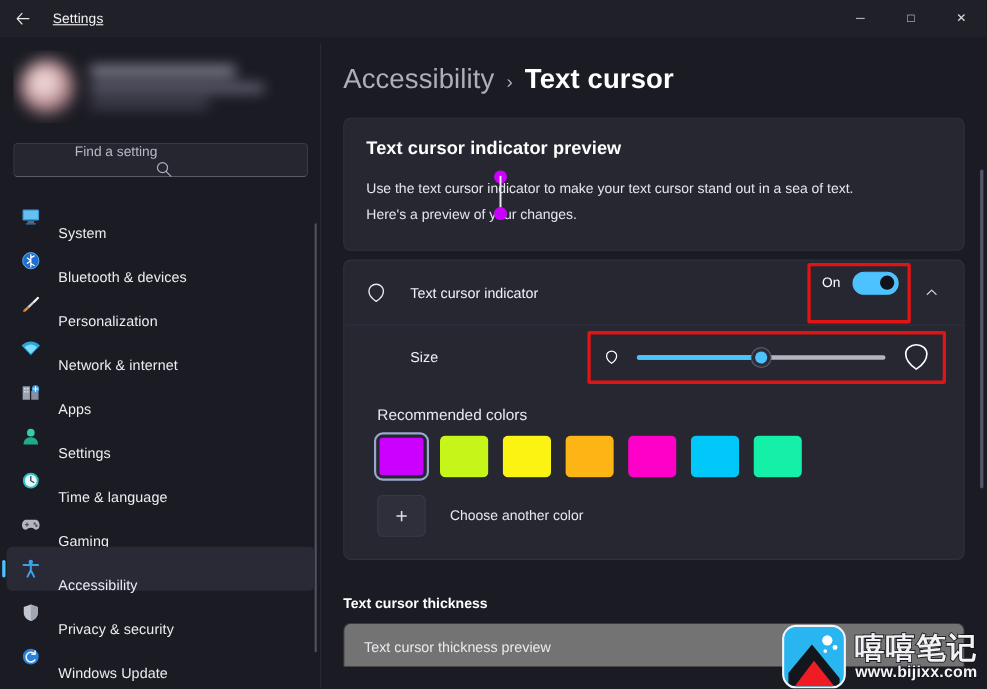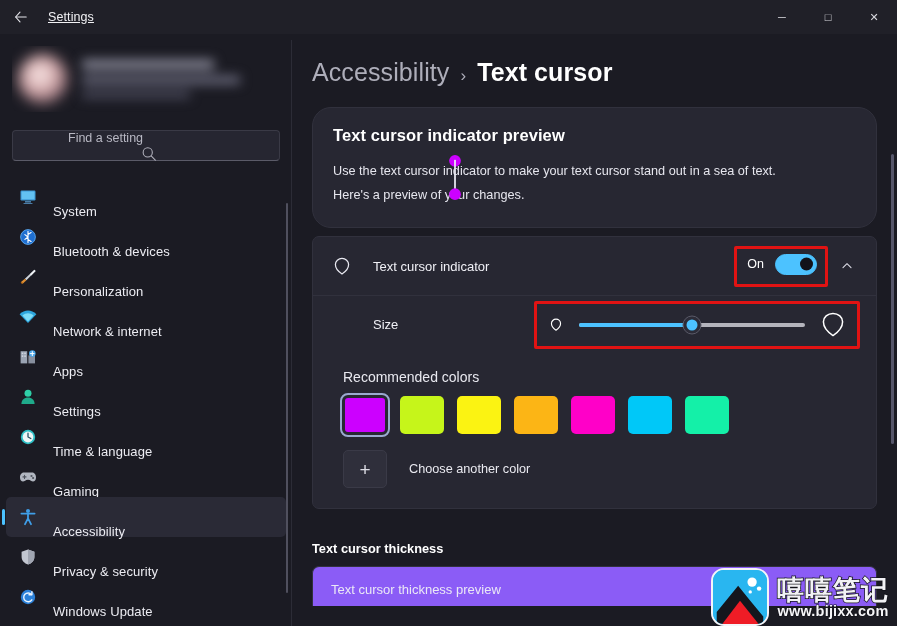--- a/index.html
+++ b/index.html
@@ -193,21 +193,21 @@
   .crumb-cur { font-size: 25px; color: #ffffff; font-weight: 600; letter-spacing: .1px; }
 
   .card {
     background: #272732;
     border: 1px solid #31313d;
     border-radius: 7px;
     margin-right: 20px;
   }
 
   
-  .preview-card { padding: 18px 8px 20px 20px; position: relative; border-radius: 19px; }
+  .preview-card { padding: 18px 8px 20px 20px; position: relative; }
   .preview-title { font-size: 16.5px; font-weight: 700; color: #ffffff; letter-spacing: .1px; }
   .preview-body {
     margin-top: 14px;
     font-size: 12.7px;
     line-height: 24px;
     color: #e6e6ee;
     max-width: 480px;
     position: relative;
   }
   .cursor-ind {
@@ -228,21 +228,21 @@
   }
   .row + .row { border-top: 1px solid #31313d; }
   .row-ico { width: 22px; flex: 0 0 22px; margin-right: 20px; display: flex; align-items: center; justify-content: center; }
   .row-label { font-size: 13px; color: #f0f0f6; }
   .row-right { margin-left: auto; display: flex; align-items: center; }
 
   .toggle-box {
     display: flex;
     align-items: center;
     gap: 11px;
-    padding: 5px 8px 9px 10px;
+    padding: 5px 8px 23px 10px;
     border: 3px solid #e11313;
     border-radius: 2px;
   }
   .toggle-on-label { font-size: 12.5px; color: #ffffff; }
   .switch {
     width: 42px; height: 21px;
     border-radius: 11px;
     background: #4cc2ff;
     position: relative;
     cursor: pointer;
@@ -346,21 +346,21 @@
 
   .section-head {
     margin-top: 32px;
     font-size: 12.8px;
     font-weight: 700;
     color: #ffffff;
   }
   .stub-card {
     margin-top: 10px;
     height: 40px;
-    background: #8b5cf6;
+    background: #737373;
     border: 1px solid #31313d;
     border-radius: 7px 7px 0 0;
     border-bottom: none;
     margin-right: 20px;
     overflow: hidden;
     padding: 13px 0 0 18px;
   }
   .stub-text { font-size: 13px; color: #f0f0f6; opacity: .95; }
 
   .main-scroll {

